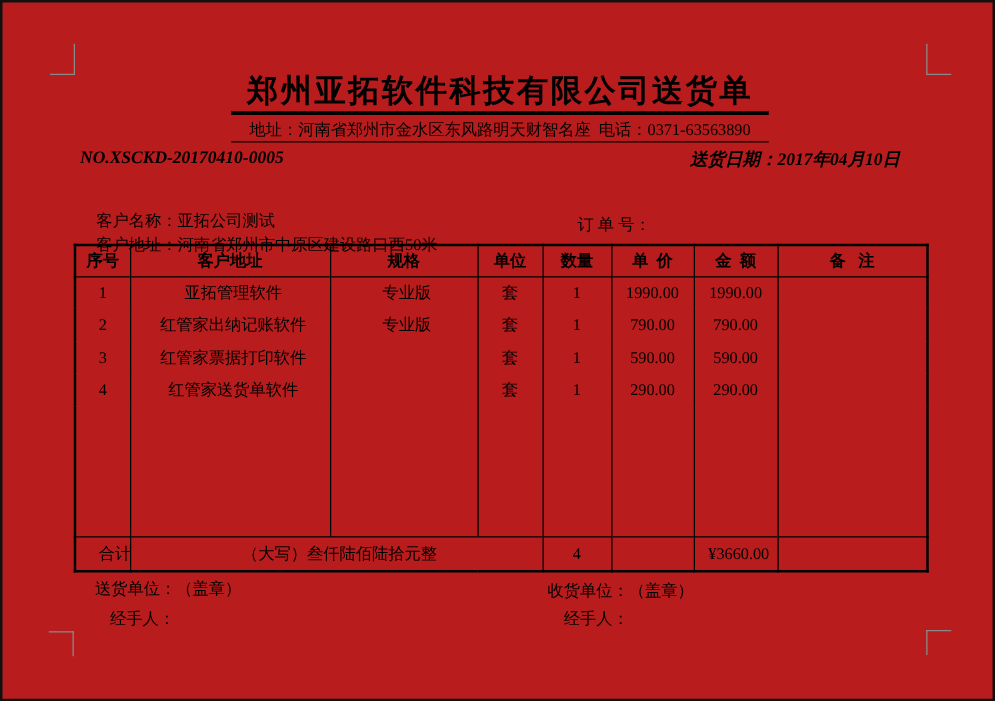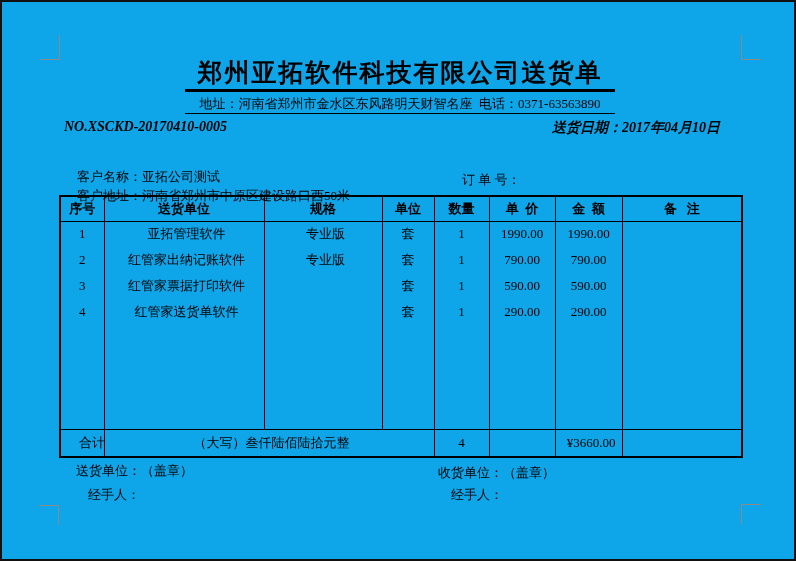--- a/index.html
+++ b/index.html
@@ -1,20 +1,20 @@
 <!DOCTYPE html>
 <html><head>
 <meta charset="utf-8">
 <style>
   * { margin:0; padding:0; box-sizing:border-box; }
   html,body { background:#fff; }
   body { width:796px; height:561px; font-family:"Liberation Serif", serif; color:#000; }
   .page {
     position:relative; width:796px; height:561px;
-    background:#0ea5e9; border:2px solid #111; overflow:hidden;
+    background:#b91c1c; border:2px solid #111; overflow:hidden;
   }
   
   .crop { position:absolute; width:20px; height:25px; }
   .crop-tl { left:38px; top:33px;  border-right:1px solid #8a8a8a; border-bottom:1px solid #8a8a8a; }
   .crop-tr { left:739px; top:33px; border-left:1px solid #8a8a8a;  border-bottom:1px solid #8a8a8a; }
   .crop-bl { left:37px; top:503px; height:20px; border-right:1px solid #8a8a8a; border-top:1px solid #8a8a8a; }
   .crop-br { left:739px; top:502px; height:20px; border-left:1px solid #8a8a8a; border-top:1px solid #8a8a8a; }
 
   .doc-title {
     position:absolute; top:54px; left:0; width:796px;
@@ -94,21 +94,21 @@
         <col style="width:118px">
         <col style="width:52px">
       <col style="width:55px">
         <col style="width:66px">
         <col style="width:67px">
         <col style="width:120px">
     </colgroup>
     <tbody>
         <tr>
       <th>序号</th>
-      <th>送货单位</th>
+      <th>客户地址</th>
       <th>规格</th>
       <th>单位</th>
       <th>数量</th>
       <th>单  价</th>
       <th>金  额</th>
       <th>备   注</th>
     </tr>
     <tr class="item">
       <td class="c">1</td>
       <td class="l">亚拓管理软件</td>

